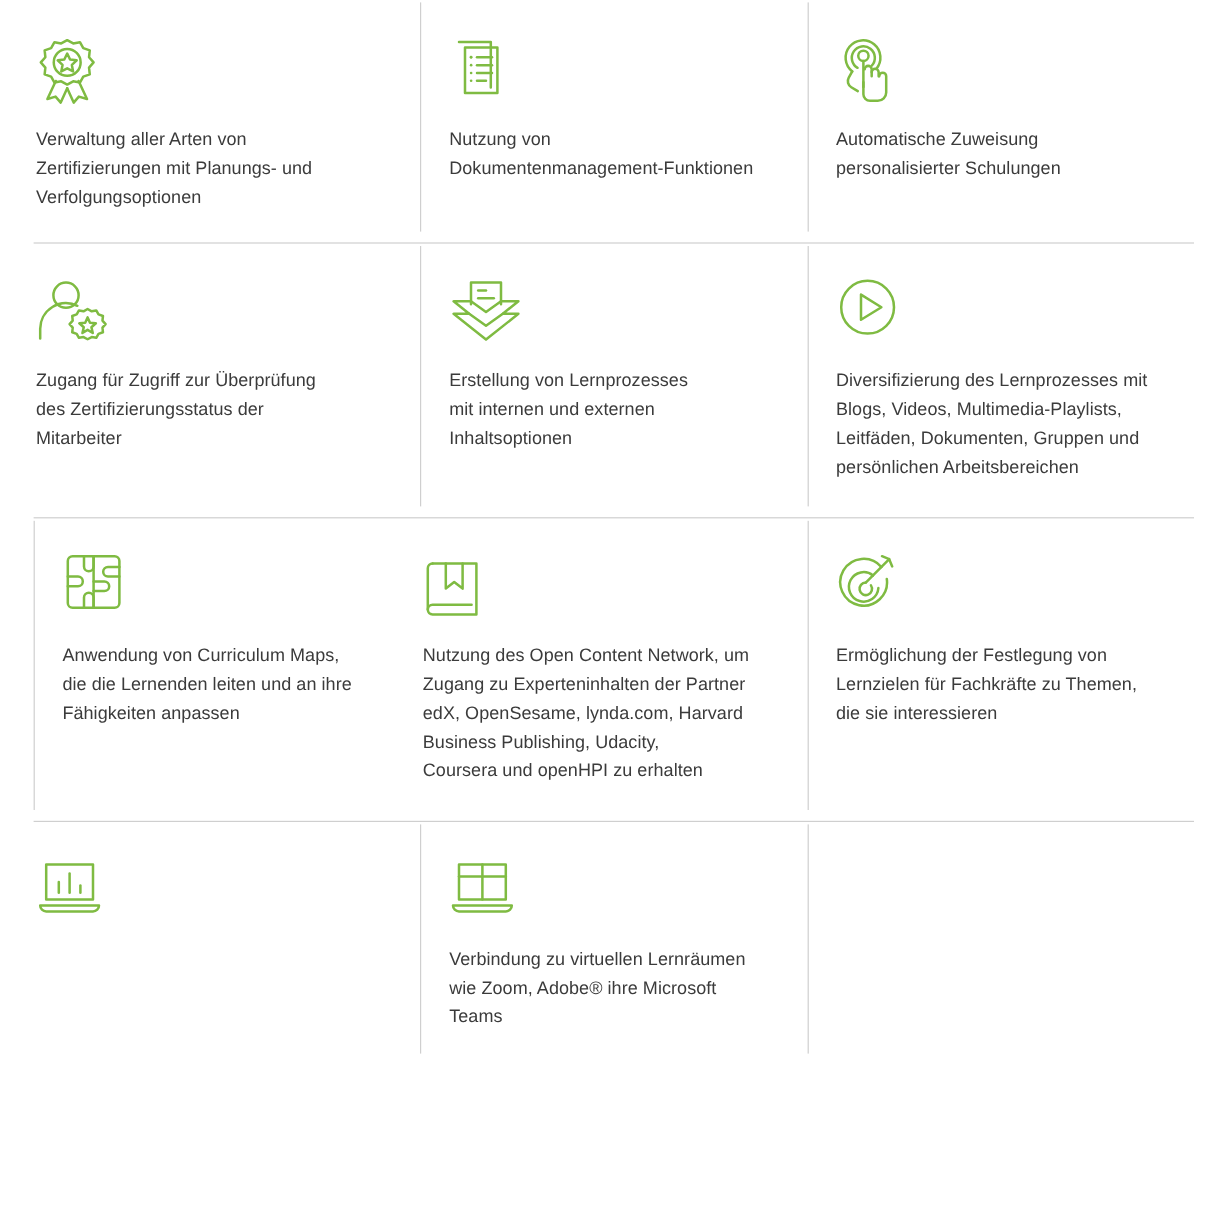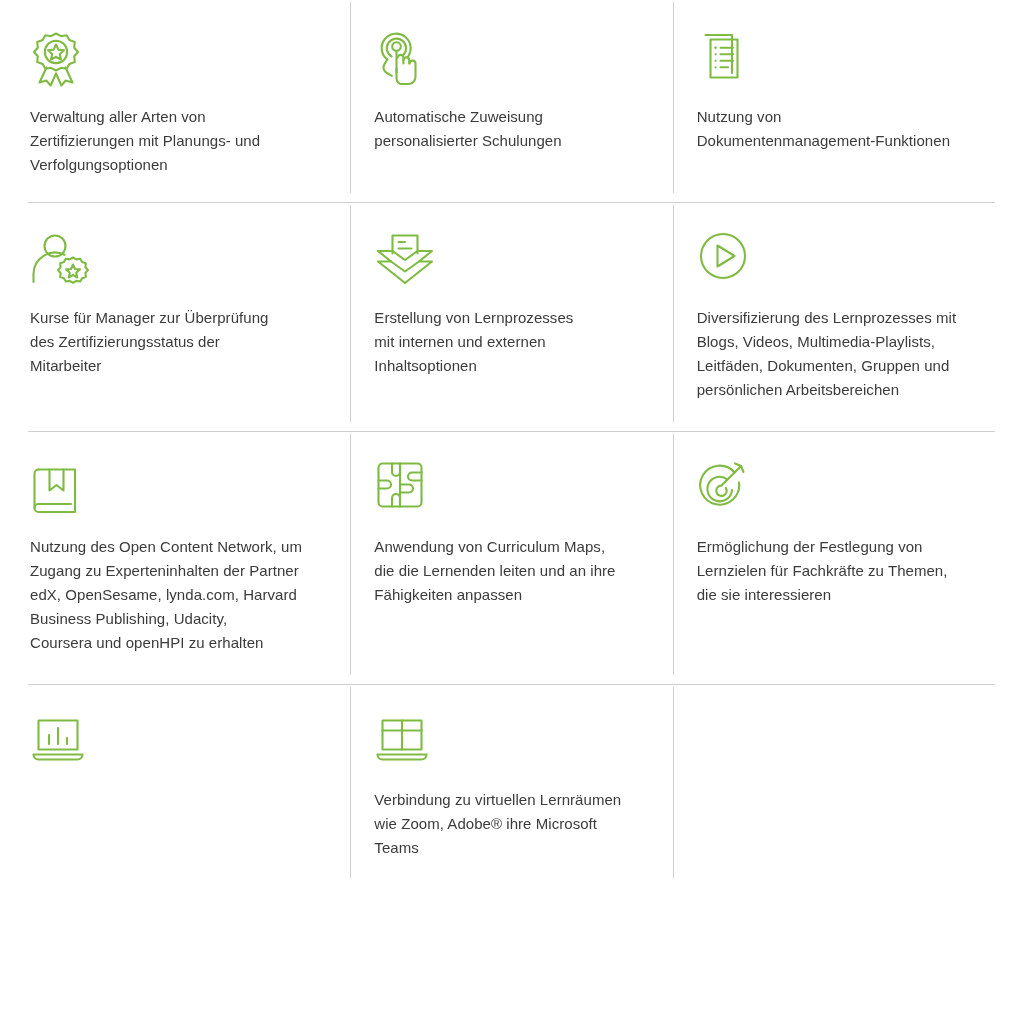--- a/index.html
+++ b/index.html
@@ -98,37 +98,20 @@
           <path d="M26 3.5 L31 6.2 L36.6 5.2 L39.4 10.1 L44.8 12 L44.2 17.7 L48 22 L44.2 26.3 L44.8 32 L39.4 33.9 L36.6 38.8 L31 37.8 L26 40.5 L21 37.8 L15.4 38.8 L12.6 33.9 L7.2 32 L7.8 26.3 L4 22 L7.8 17.7 L7.2 12 L12.6 10.1 L15.4 5.2 L21 6.2 Z"></path>
           <circle cx="26" cy="22" r="11.2"></circle>
           <path d="M26 14.6 L28.4 19.6 L33.9 20.3 L29.9 24.1 L30.9 29.5 L26 26.9 L21.1 29.5 L22.1 24.1 L18.1 20.3 L23.6 19.6 Z"></path>
           <path d="M16.5 37.5 L9.5 52.5 L16.3 50.5 L20.6 55.5 L26 43.5"></path>
           <path d="M35.5 37.5 L42.5 52.5 L35.7 50.5 L31.4 55.5 L26 43.5"></path>
         </svg>
       </span>
       <div class="feature-text">Verwaltung aller Arten von
 Zertifizierungen mit Planungs- und
 Verfolgungsoptionen</div>
-    </div>
-
-    <div class="feature-cell col3">
-      <span class="feature-icon">
-        <svg width="52" height="58" viewBox="0 0 52 58" fill="none" stroke="#7fbb42" stroke-width="2.1" stroke-linejoin="round" stroke-linecap="round">
-          <path d="M13.2 29.5 A14.5 14.5 0 1 1 33.2 27.5"></path>
-          <path d="M17.6 26.5 A9.6 9.6 0 1 1 29.6 24.6"></path>
-          <circle cx="22.5" cy="16.5" r="4.3"></circle>
-          <path d="M22.5 20.8 V42.5"></path>
-          <path d="M22.5 38.5 V48.5 a5.5 5.5 0 0 0 5.5 5.5 h6.5 a7 7 0 0 0 7 -7 V33.5 a2.9 2.9 0 0 0 -5.8 0"></path>
-          <path d="M35.2 33.5 V30.2 a2.9 2.9 0 0 0 -5.8 0 V33.5"></path>
-          <path d="M29.4 30.2 V27.8 a2.9 2.9 0 0 0 -5.8 0"></path>
-          <path d="M13.2 29.5 L10.3 34.6 a6 6 0 0 0 2.1 8.1 l5.4 3.2"></path>
-        </svg>
-      </span>
-      <div class="feature-text">Automatische Zuweisung
-personalisierter Schulungen</div>
     </div>
 
     <div class="feature-cell col2">
       <span class="feature-icon">
         <svg width="52" height="58" viewBox="0 0 52 58" fill="none" stroke="#7fbb42" stroke-width="2.1" stroke-linejoin="round" stroke-linecap="round">
           <path d="M13.5 9.5 H40.5 V47.5 H13.5 Z"></path>
           <path d="M8.5 5 H35 V43"></path>
           <path d="M18.4 17.6 h0.2"></path>
           <circle cx="18.6" cy="17.8" r="1.1" fill="#7fbb42" stroke="none"></circle>
           <circle cx="18.6" cy="24.3" r="1.1" fill="#7fbb42" stroke="none"></circle>
@@ -137,34 +120,51 @@
           <path d="M23.5 17.8 H36"></path>
           <path d="M23.5 24.3 H36"></path>
           <path d="M23.5 30.8 H36"></path>
           <path d="M23.5 37.3 H31"></path>
         </svg>
       </span>
       <div class="feature-text">Nutzung von
 Dokumentenmanagement-Funktionen</div>
     </div>
 
+    <div class="feature-cell col3">
+      <span class="feature-icon">
+        <svg width="52" height="58" viewBox="0 0 52 58" fill="none" stroke="#7fbb42" stroke-width="2.1" stroke-linejoin="round" stroke-linecap="round">
+          <path d="M13.2 29.5 A14.5 14.5 0 1 1 33.2 27.5"></path>
+          <path d="M17.6 26.5 A9.6 9.6 0 1 1 29.6 24.6"></path>
+          <circle cx="22.5" cy="16.5" r="4.3"></circle>
+          <path d="M22.5 20.8 V42.5"></path>
+          <path d="M22.5 38.5 V48.5 a5.5 5.5 0 0 0 5.5 5.5 h6.5 a7 7 0 0 0 7 -7 V33.5 a2.9 2.9 0 0 0 -5.8 0"></path>
+          <path d="M35.2 33.5 V30.2 a2.9 2.9 0 0 0 -5.8 0 V33.5"></path>
+          <path d="M29.4 30.2 V27.8 a2.9 2.9 0 0 0 -5.8 0"></path>
+          <path d="M13.2 29.5 L10.3 34.6 a6 6 0 0 0 2.1 8.1 l5.4 3.2"></path>
+        </svg>
+      </span>
+      <div class="feature-text">Automatische Zuweisung
+personalisierter Schulungen</div>
+    </div>
+
   </div>
 
   <div class="feature-row row-2 has-rule">
 
     <div class="feature-cell col1">
       <span class="feature-icon">
         <svg width="60" height="58" viewBox="0 0 60 58" fill="none" stroke="#7fbb42" stroke-width="2.1" stroke-linejoin="round" stroke-linecap="round">
           <circle cx="25" cy="15" r="10.5"></circle>
           <path d="M3.5 51 V43 a21.5 21.5 0 0 1 31 -19.2"></path>
           <path d="M43 26.5 L46.4 28.4 L50.2 27.7 L52.1 31 L55.8 32.3 L55.4 36.2 L58 39.1 L55.4 42 L55.8 45.9 L52.1 47.2 L50.2 50.5 L46.4 49.9 L43 51.7 L39.6 49.9 L35.8 50.5 L33.9 47.2 L30.2 45.9 L30.6 42 L28 39.1 L30.6 36.2 L30.2 32.3 L33.9 31 L35.8 27.7 L39.6 28.4 Z"></path>
           <path d="M43 33.5 L45 38 L49.9 38.4 L46.2 41.7 L47.3 46.5 L43 43.9 L38.7 46.5 L39.8 41.7 L36.1 38.4 L41 38 Z"></path>
         </svg>
       </span>
-      <div class="feature-text">Kurse für Manager zur Überprüfung
+      <div class="feature-text">Zugang für Zugriff zur Überprüfung
 des Zertifizierungsstatus der
 Mitarbeiter</div>
     </div>
 
     <div class="feature-cell col2">
       <span class="feature-icon">
         <svg width="62" height="58" viewBox="0 0 62 58" fill="none" stroke="#7fbb42" stroke-width="2.1" stroke-linejoin="round" stroke-linecap="round">
           <path d="M18.5 22.5 V4.5 H43.5 V22.5"></path>
           <path d="M24.5 11 H31"></path>
           <path d="M24.5 17.5 H37.5"></path>
@@ -186,53 +186,53 @@
       </span>
       <div class="feature-text">Diversifizierung des Lernprozesses mit
 Blogs, Videos, Multimedia-Playlists,
 Leitfäden, Dokumenten, Gruppen und
 persönlichen Arbeitsbereichen</div>
     </div>
 
   </div>
 
   <div class="feature-row row-3 has-rule">
-
-    <div class="feature-cell col1">
-      <span class="feature-icon">
-        <svg width="52" height="58" viewBox="0 0 52 58" fill="none" stroke="#7fbb42" stroke-width="2.1" stroke-linejoin="round" stroke-linecap="round">
-          <path d="M8.5 9.5 H45 V52 H8.5 A4 4 0 0 1 8.5 44 H41"></path>
-          <path d="M8.5 9.5 A4 4 0 0 0 4.5 13.5 V48"></path>
-          <path d="M19.5 9.5 V30.5 L26.5 25 L33.5 30.5 V9.5"></path>
-        </svg>
-      </span>
-      <div class="feature-text">Nutzung des Open Content Network, um
-Zugang zu Experteninhalten der Partner
-edX, OpenSesame, lynda.com, Harvard
-Business Publishing, Udacity,
-Coursera und openHPI zu erhalten</div>
-    </div>
 
     <div class="feature-cell col2">
       <span class="feature-icon">
         <svg width="52" height="58" viewBox="0 0 52 58" fill="none" stroke="#7fbb42" stroke-width="2.1" stroke-linejoin="round" stroke-linecap="round">
           <rect x="4.5" y="3.5" width="43" height="43" rx="4"></rect>
           <path d="M4.5 20.5 H13 a4 4 0 0 1 0 8 H4.5"></path>
           <path d="M26 3.5 V12 a4 4 0 0 1 -8 0 V3.5"></path>
           <path d="M26 46.5 V38 a4 4 0 0 0 -8 0 V46.5"></path>
           <path d="M26 3.5 V46.5"></path>
           <path d="M26 24.5 H35 a4 4 0 0 1 0 8 H26"></path>
           <path d="M47.5 20.5 H38 a4 4 0 0 1 0 -8 H47.5"></path>
         </svg>
       </span>
       <div class="feature-text">Anwendung von Curriculum Maps,
 die die Lernenden leiten und an ihre
 Fähigkeiten anpassen</div>
     </div>
 
+    <div class="feature-cell col1">
+      <span class="feature-icon">
+        <svg width="52" height="58" viewBox="0 0 52 58" fill="none" stroke="#7fbb42" stroke-width="2.1" stroke-linejoin="round" stroke-linecap="round">
+          <path d="M8.5 9.5 H45 V52 H8.5 A4 4 0 0 1 8.5 44 H41"></path>
+          <path d="M8.5 9.5 A4 4 0 0 0 4.5 13.5 V48"></path>
+          <path d="M19.5 9.5 V30.5 L26.5 25 L33.5 30.5 V9.5"></path>
+        </svg>
+      </span>
+      <div class="feature-text">Nutzung des Open Content Network, um
+Zugang zu Experteninhalten der Partner
+edX, OpenSesame, lynda.com, Harvard
+Business Publishing, Udacity,
+Coursera und openHPI zu erhalten</div>
+    </div>
+
     <div class="feature-cell col3">
       <span class="feature-icon">
         <svg width="52" height="58" viewBox="0 0 52 58" fill="none" stroke="#7fbb42" stroke-width="2.1" stroke-linejoin="round" stroke-linecap="round">
           <path d="M37.5 12.5 A19.5 19.5 0 1 0 42 22.5"></path>
           <path d="M30.5 19.5 A12.3 12.3 0 1 0 35 30"></path>
           <path d="M24.5 25.5 A5.2 5.2 0 1 0 28.8 27.8"></path>
           <path d="M24.5 25.5 L44 6"></path>
           <path d="M38 3.5 L44 6 L46.5 12"></path>
         </svg>
       </span>

